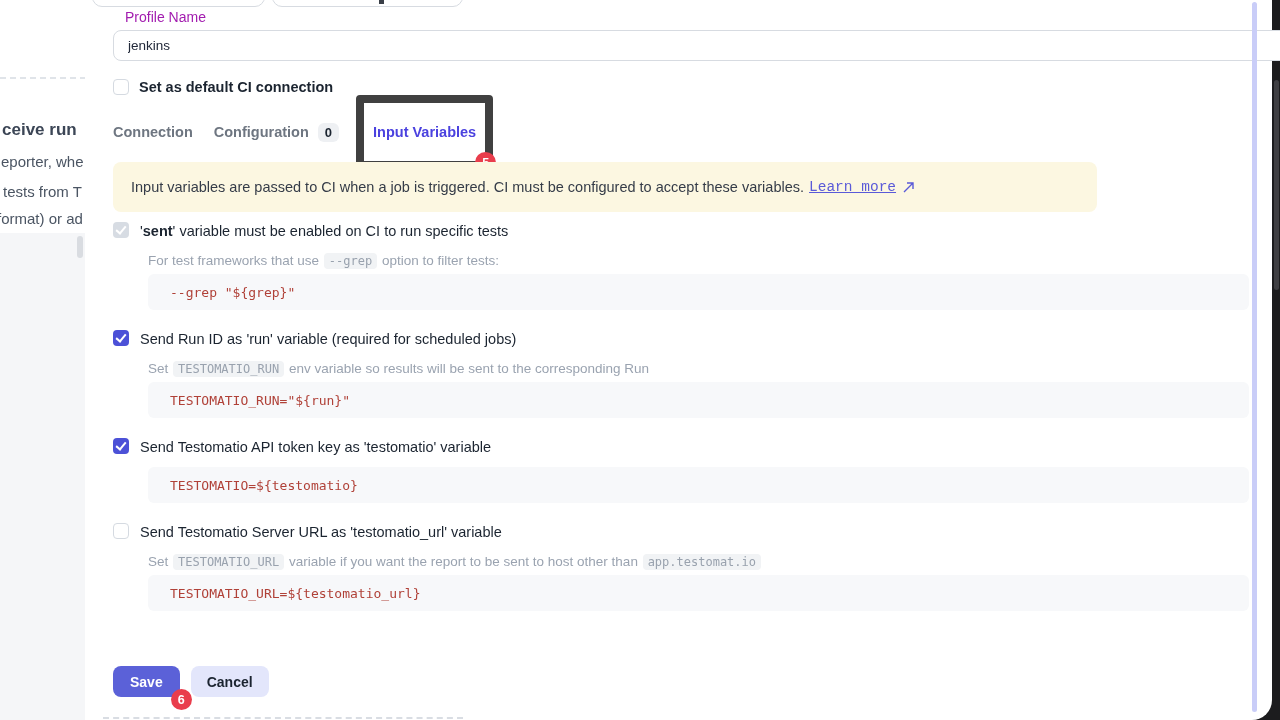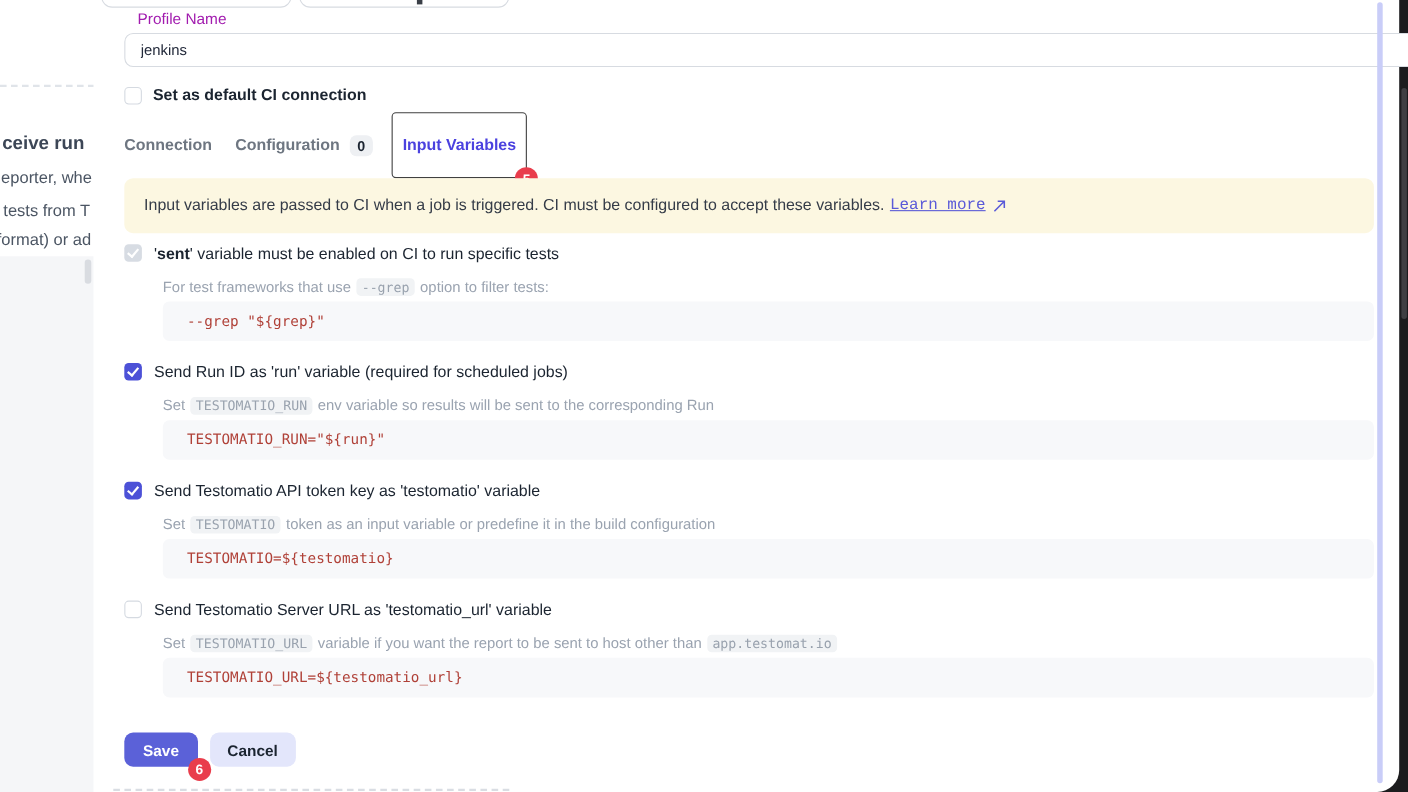--- a/index.html
+++ b/index.html
@@ -43,27 +43,27 @@
   .cb.checked{background:#4c51d7;}
   .cb.checked-disabled{background:#d7dce3;}
   .cb.checked::after,.cb.checked-disabled::after{
     content:"";position:absolute;left:5px;top:2px;width:4px;height:8px;
     border:solid #fff;border-width:0 2px 2px 0;transform:rotate(40deg);}
   
   .tabs{position:absolute;left:28px;top:114px;height:36px;display:flex;align-items:center;}
   .tab{font-size:14.5px;font-weight:600;color:#6e7681;cursor:pointer;}
   .tab-connection{margin-right:21px;}
   .count-badge{background:#eef0f3;border-radius:6px;font-size:13px;padding:2px 7px;color:#1b2430;font-weight:600;margin-left:9px;margin-right:8px;}
-  .annot-box{position:relative;border:1px solid #404040;border-radius:4px;padding:20px 9px;margin-left:9px;}
+  .annot-box{position:relative;border:8px solid #404040;border-radius:4px;padding:20px 9px;margin-left:9px;}
   .tab-active{color:#4b42df;}
   .step-badge{width:21px;height:21px;border-radius:50%;background:#e93d4c;color:#fff;font-weight:700;font-size:12.5px;
     display:flex;align-items:center;justify-content:center;}
   .badge-5{position:absolute;right:-11px;bottom:-12px;}
   
-  .banner{position:absolute;left:28px;top:162px;width:1136px;height:50px;background:#fcf7e1;border-radius:8px;
+  .banner{position:absolute;left:28px;top:162px;width:984px;height:50px;background:#fcf7e1;border-radius:8px;
     display:flex;align-items:center;padding-left:18px;box-sizing:border-box;font-size:14.5px;color:#353c48;}
   .banner a{color:#5a5ad8;margin-left:5px;text-decoration:underline;font-size:14.5px;font-family:Liberation Mono, monospace;}
   .ext-icon{margin-left:6px;display:inline-block;}
   
   .sections{position:absolute;left:28px;top:222px;width:1136px;}
   .section .label-row{display:flex;align-items:flex-start;gap:11px;margin-bottom:11px;}
   .sec-label{font-size:14.5px;color:#1b2430;line-height:18px;}
   .sec-label b{font-weight:700;}
   .desc{margin-left:35px;margin-bottom:3px;font-size:13.5px;color:#9aa3b0;line-height:19px;}
   .chip{font-family:"DejaVu Sans Mono",monospace;font-size:12px;background:#f1f3f5;padding:1px 5px;border-radius:4px;color:#99a2ae;margin:0 1px;}
@@ -148,21 +148,20 @@
     <div class="codeblock">
       <code>TESTOMATIO_RUN="${run}"</code>
     </div>
   </div>
 
   <div class="section">
     <div class="label-row">
       <span class="cb checked"></span>
       <span class="sec-label"><span>Send Testomatio API token key as 'testomatio' variable</span></span>
     </div>
-    <div class="desc"><span>Set </span><span class="chip">TESTOMATIO</span><span> token as an input variable or predefine it in the build configuration</span></div>
     <div class="codeblock">
       <code>TESTOMATIO=${testomatio}</code>
     </div>
   </div>
 
   <div class="section">
     <div class="label-row">
       <span class="cb unchecked"></span>
       <span class="sec-label"><span>Send Testomatio Server URL as 'testomatio_url' variable</span></span>
     </div>

